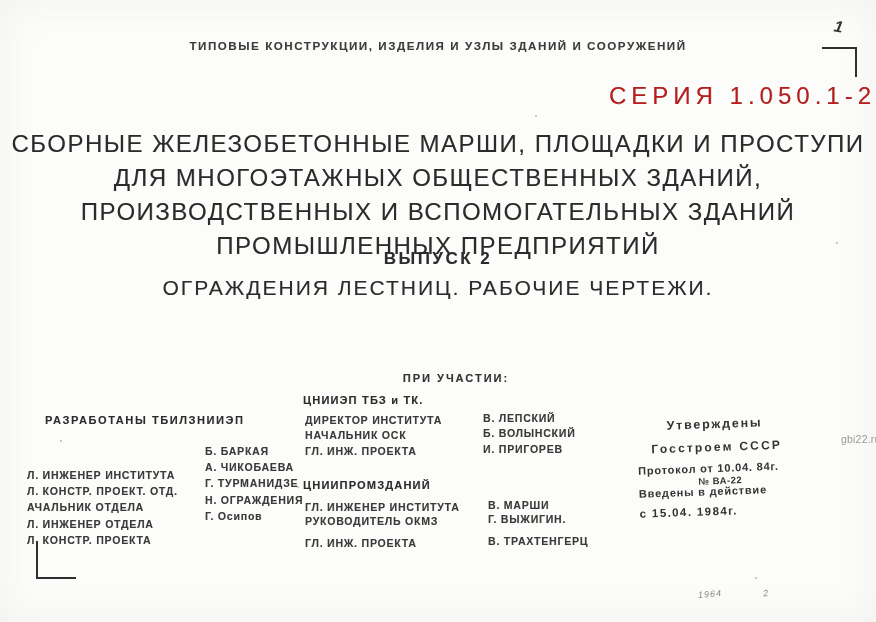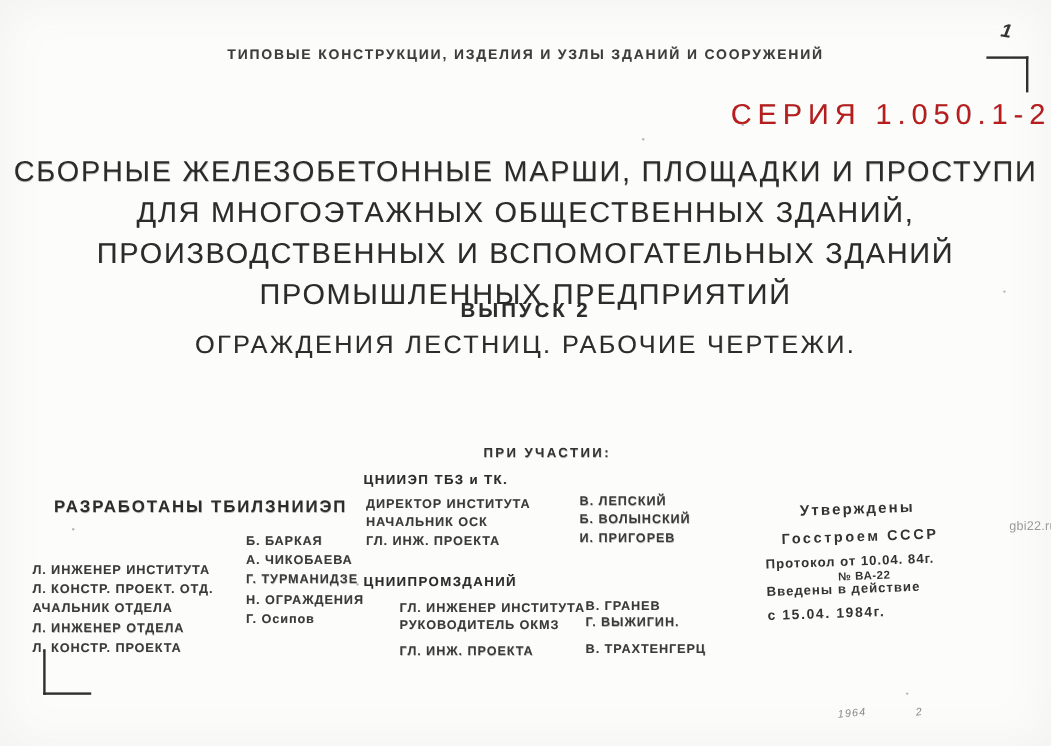--- a/index.html
+++ b/index.html
@@ -20,35 +20,35 @@
   .main-title { top:127px; left:0; right:0; text-align:center;
     font-size:24px; letter-spacing:1.5px; line-height:34px; font-weight:500; color:#2b2b2b; }
   .issue { top:249px; left:0; right:0; text-align:center;
     font-size:17px; letter-spacing:2.5px; font-weight:700; }
   .subtitle { top:276px; left:0; right:0; text-align:center;
     font-size:21px; letter-spacing:2px; font-weight:500; }
   .participation { top:372px; left:0; right:0; text-align:center;
     font-size:11px; letter-spacing:2px; font-weight:700; color:#333;padding-left:36px; }
 
   .small { font-size:10.5px; font-weight:700; letter-spacing:0.8px; color:#3a3a3a; }
-  .dev-header { left:45px; top:414px; font-size:14px; font-weight:700; letter-spacing:1.6px; }
+  .dev-header { left:45px; top:414px; font-size:11px; font-weight:700; letter-spacing:1.6px; }
   .dev-rows { left:27px; top:445px; width:320px; }
   .dev-row { display:flex; height:16.2px; align-items:flex-start; }
   .dev-role { width:178px;margin-top:24px; }
 
   .org-header { font-size:11px; font-weight:700; letter-spacing:1.2px; }
   .org1-header { left:303px; top:394px; }
   .org1-roles { left:305px; top:414px; }
   .org1-roles div { height:15.4px; }
   .org1-names { left:483px; top:412px; }
   .org1-names div { height:15.4px; }
 
   .org2-header { left:303px; top:479px; }
   .org2-roles { left:305px; top:501px; }
-  .org2-roles div { height:13.6px;margin-left:28px; }
+  .org2-roles div { height:13.6px; }
   .org2-roles div:last-child { margin-top:9px; }
   .org2-names { left:488px; top:499px; }
   .org2-names div { height:13.6px; }
   .org2-names div:last-child { margin-top:9px; }
 
   .approval { left:638px; top:416px; width:215px; transform:rotate(-2deg);
     color:#333; font-weight:600; }
   .appr-1 { margin-left:30px; font-size:12.5px; letter-spacing:1.8px; }
   .appr-2 { margin-top:9px; margin-left:14px; font-size:12px; letter-spacing:2.2px; }
   .appr-3 { margin-top:8px; font-size:11px; letter-spacing:0.8px; }
@@ -128,21 +128,21 @@
     <div>И. ПРИГОРЕВ</div>
   </div>
 
   <div class="abs org-header org2-header t">ЦНИИПРОМЗДАНИЙ</div>
   <div class="abs org2-roles small t">
     <div>ГЛ. ИНЖЕНЕР ИНСТИТУТА</div>
     <div>РУКОВОДИТЕЛЬ ОКМЗ</div>
     <div>ГЛ. ИНЖ. ПРОЕКТА</div>
   </div>
   <div class="abs org2-names small t">
-    <div>В. ГРАНЕВ</div>
+    <div>В. МАРШИ</div>
     <div>Г. ВЫЖИГИН.</div>
     <div>В. ТРАХТЕНГЕРЦ</div>
   </div>
 
   <div class="abs approval">
     <div class="appr-1">Утверждены</div>
     <div class="appr-2">Госстроем СССР</div>
     <div class="appr-3">Протокол от 10.04. 84г.</div>
     <div class="appr-insert">№ ВА-22</div>
     <div class="appr-4">Введены в действие</div>

